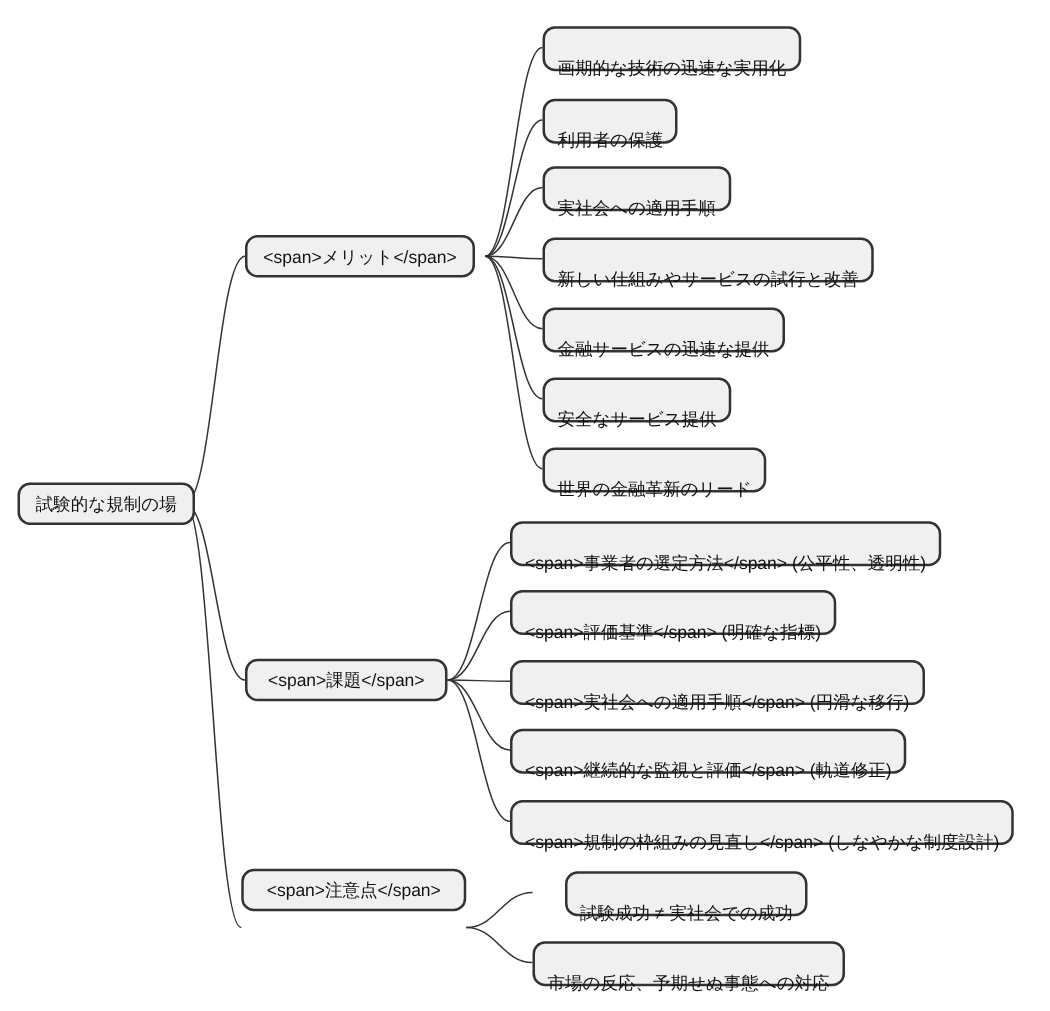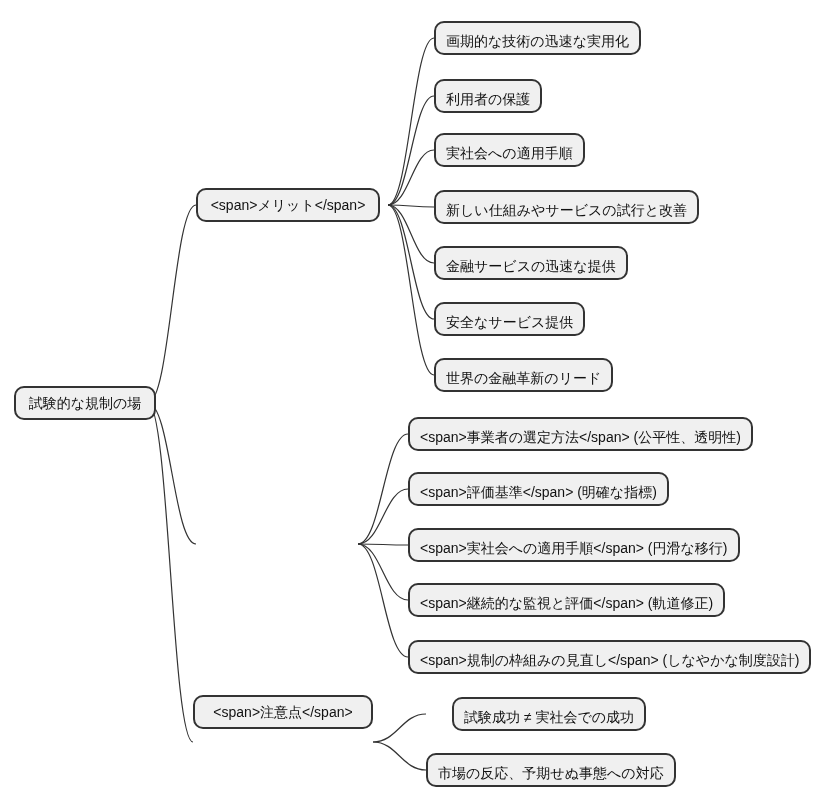--- a/index.html
+++ b/index.html
@@ -28,21 +28,21 @@
   }
   .node {
     position: absolute;
     z-index: 2;
     box-sizing: border-box;
     height: 34px;
     line-height: 30px;
     background: #f0f0f0;
     border: 2px solid #333333;
     border-radius: 10px;
-    padding: 3px 10px;
+    padding: 16px 10px;
     font-size: 14px;
     color: #111111;
     white-space: nowrap;
   }
   .node.fixedw {
     text-align: center;
     padding: 0 4px;
   }
 </style>
 </head>
@@ -70,20 +70,21 @@
     <path d="M358,544 C381,544 385,600 408,600"></path>
     <path d="M358,544 C381,544 385,657 408,657"></path>
 
     <path d="M373,742 C397,742 402,714 426,714"></path>
     <path d="M373,742 C397,742 402,770 426,770"></path>
   </svg>
 
   <div class="node fixedw" style="left:14px; top:386px; width:142px;">試験的な規制の場</div>
 
   <div class="node fixedw" style="left:196px; top:188px; width:184px;">&lt;span&gt;メリット&lt;/span&gt;</div>
+  <div class="node fixedw" style="left:196px; top:527px; width:162px;">&lt;span&gt;課題&lt;/span&gt;</div>
   <div class="node fixedw" style="left:193px; top:695px; width:180px;">&lt;span&gt;注意点&lt;/span&gt;</div>
 
   <div class="node" style="left:434px; top:21px;">画期的な技術の迅速な実用化</div>
   <div class="node" style="left:434px; top:79px;">利用者の保護</div>
   <div class="node" style="left:434px; top:133px;">実社会への適用手順</div>
   <div class="node" style="left:434px; top:190px;">新しい仕組みやサービスの試行と改善</div>
   <div class="node" style="left:434px; top:246px;">金融サービスの迅速な提供</div>
   <div class="node" style="left:434px; top:302px;">安全なサービス提供</div>
   <div class="node" style="left:434px; top:358px;">世界の金融革新のリード</div>
 

